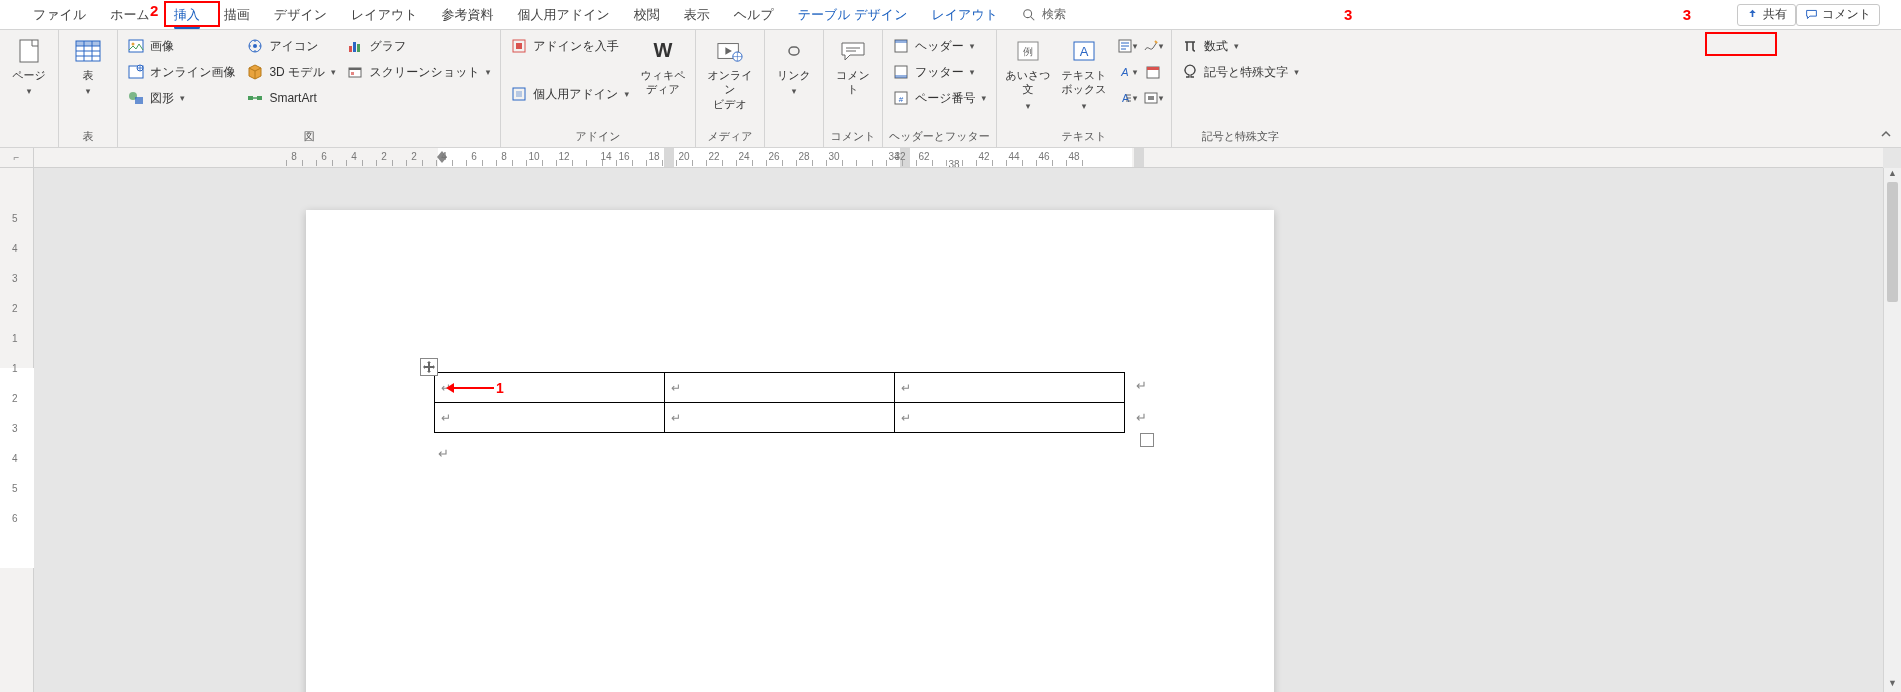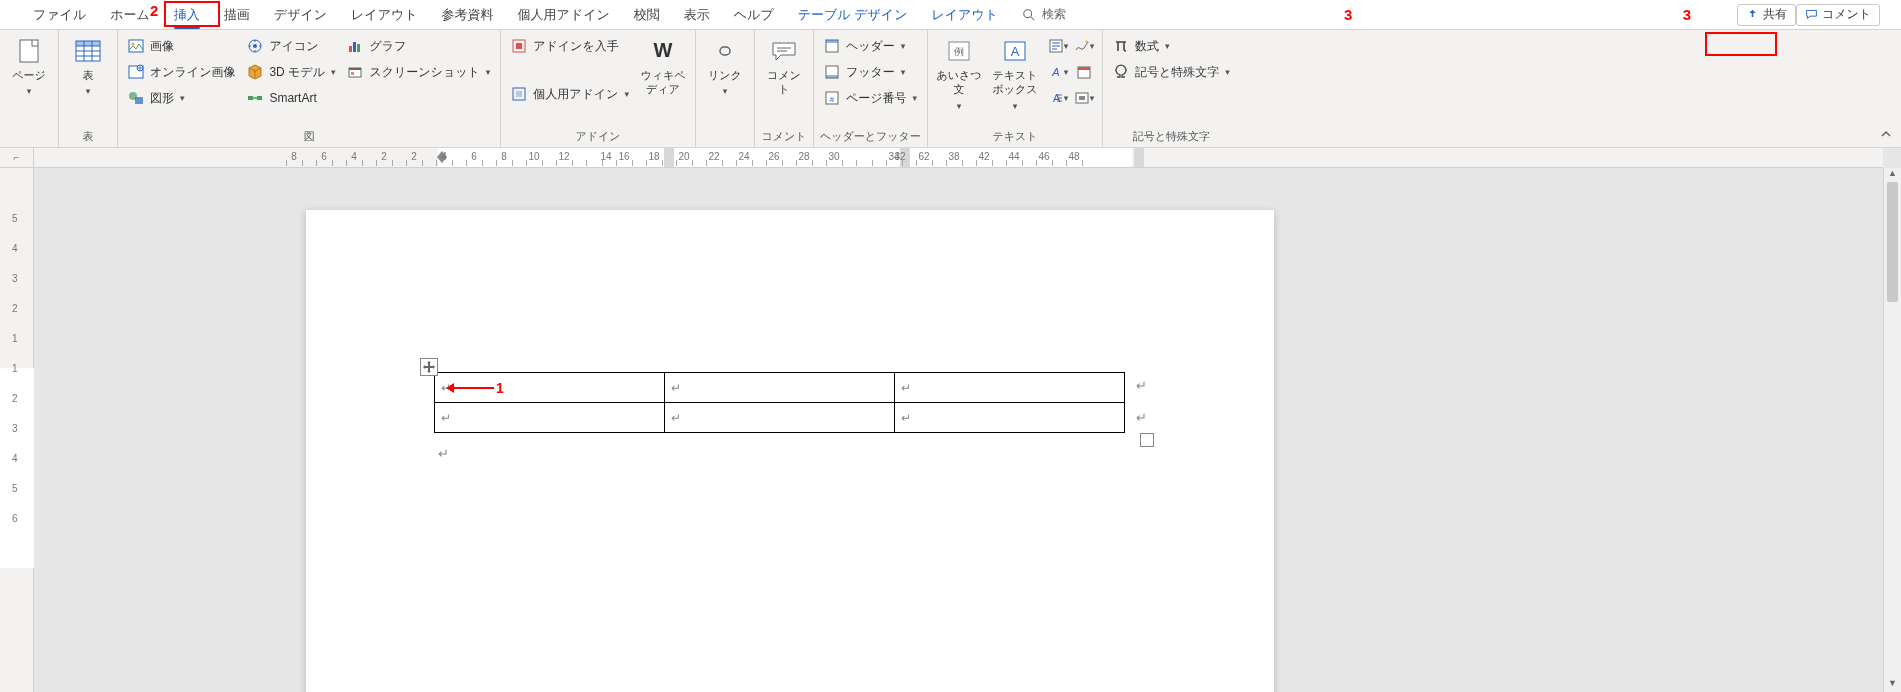--- a/index.html
+++ b/index.html
@@ -274,20 +274,37 @@
             <svg width="26" height="26" viewBox="0 0 26 26">
               <text x="13" y="19" text-anchor="middle" font-family="serif" font-size="20" font-weight="bold" fill="#333">W</text>
             </svg>
           </div>
         <div class="lbl">ウィキペディア</div>
       </div>
     </div>
     <div class="group-label">アドイン</div>
   </div>
 
+  <div class="group">
+    <div class="group-body">
+      <div class="bigbtn" style="width:56px">
+        <div class="ic">
+            <svg width="28" height="22" viewBox="0 0 28 22">
+              <rect x="1" y="3" width="22" height="16" fill="#fff" stroke="#666"></rect>
+              <path d="M9 7v8l7-4z" fill="#666"></path>
+              <circle cx="22" cy="17" r="5" fill="#fff" stroke="#2b66c4"></circle>
+              <path d="M17 17h10M22 12v10" stroke="#2b66c4" stroke-width=".6"></path>
+            </svg>
+          </div>
+        <div class="lbl" style="white-space:pre-line">オンライン
+ビデオ</div>
+      </div>
+    </div>
+    <div class="group-label">メディア</div>
+  </div>
 
   <div class="group">
     <div class="group-body">
       <div class="bigbtn">
         <div class="ic">
             <svg width="26" height="26" viewBox="0 0 26 26">
               <path d="M8 13a4 4 0 014-4h2a4 4 0 010 8h-2M18 13a4 4 0 01-4 4h-2a4 4 0 010-8h2" fill="none" stroke="#666" stroke-width="1.5"></path>
             </svg>
           </div>
         <div class="lbl">リンク</div>
@@ -536,21 +553,21 @@
         <div class="tick" style="left: 808px;"></div>
         <span class="num" style="left: 866px;">32</span>
         <div class="tick" style="left: 822px;"></div>
         <div class="tick" style="left: 838px;"></div>
         <span class="num" style="left: 860px;">34</span>
         <div class="tick" style="left: 852px;"></div>
         <div class="tick" style="left: 868px;"></div>
         <span class="num" style="left: 890px;">62</span>
         <div class="tick" style="left: 882px;"></div>
         <div class="tick" style="left: 898px;"></div>
-        <span class="num" style="left: 920px;">38</span>
+        <span class="num" style="left: 920px; margin-top: 8px;">38</span>
         <div class="tick" style="left: 912px;"></div>
         <div class="tick" style="left: 928px;"></div>
         <span class="num" style="left: 950px; text-align: center;">42</span>
         <div class="tick" style="left: 942px;"></div>
         <div class="tick" style="left: 958px;"></div>
         <span class="num" style="left: 980px;">44</span>
         <div class="tick" style="left: 972px;"></div>
         <div class="tick" style="left: 988px;"></div>
         <span class="num" style="left: 1010px;">46</span>
         <div class="tick" style="left: 1002px;"></div>

